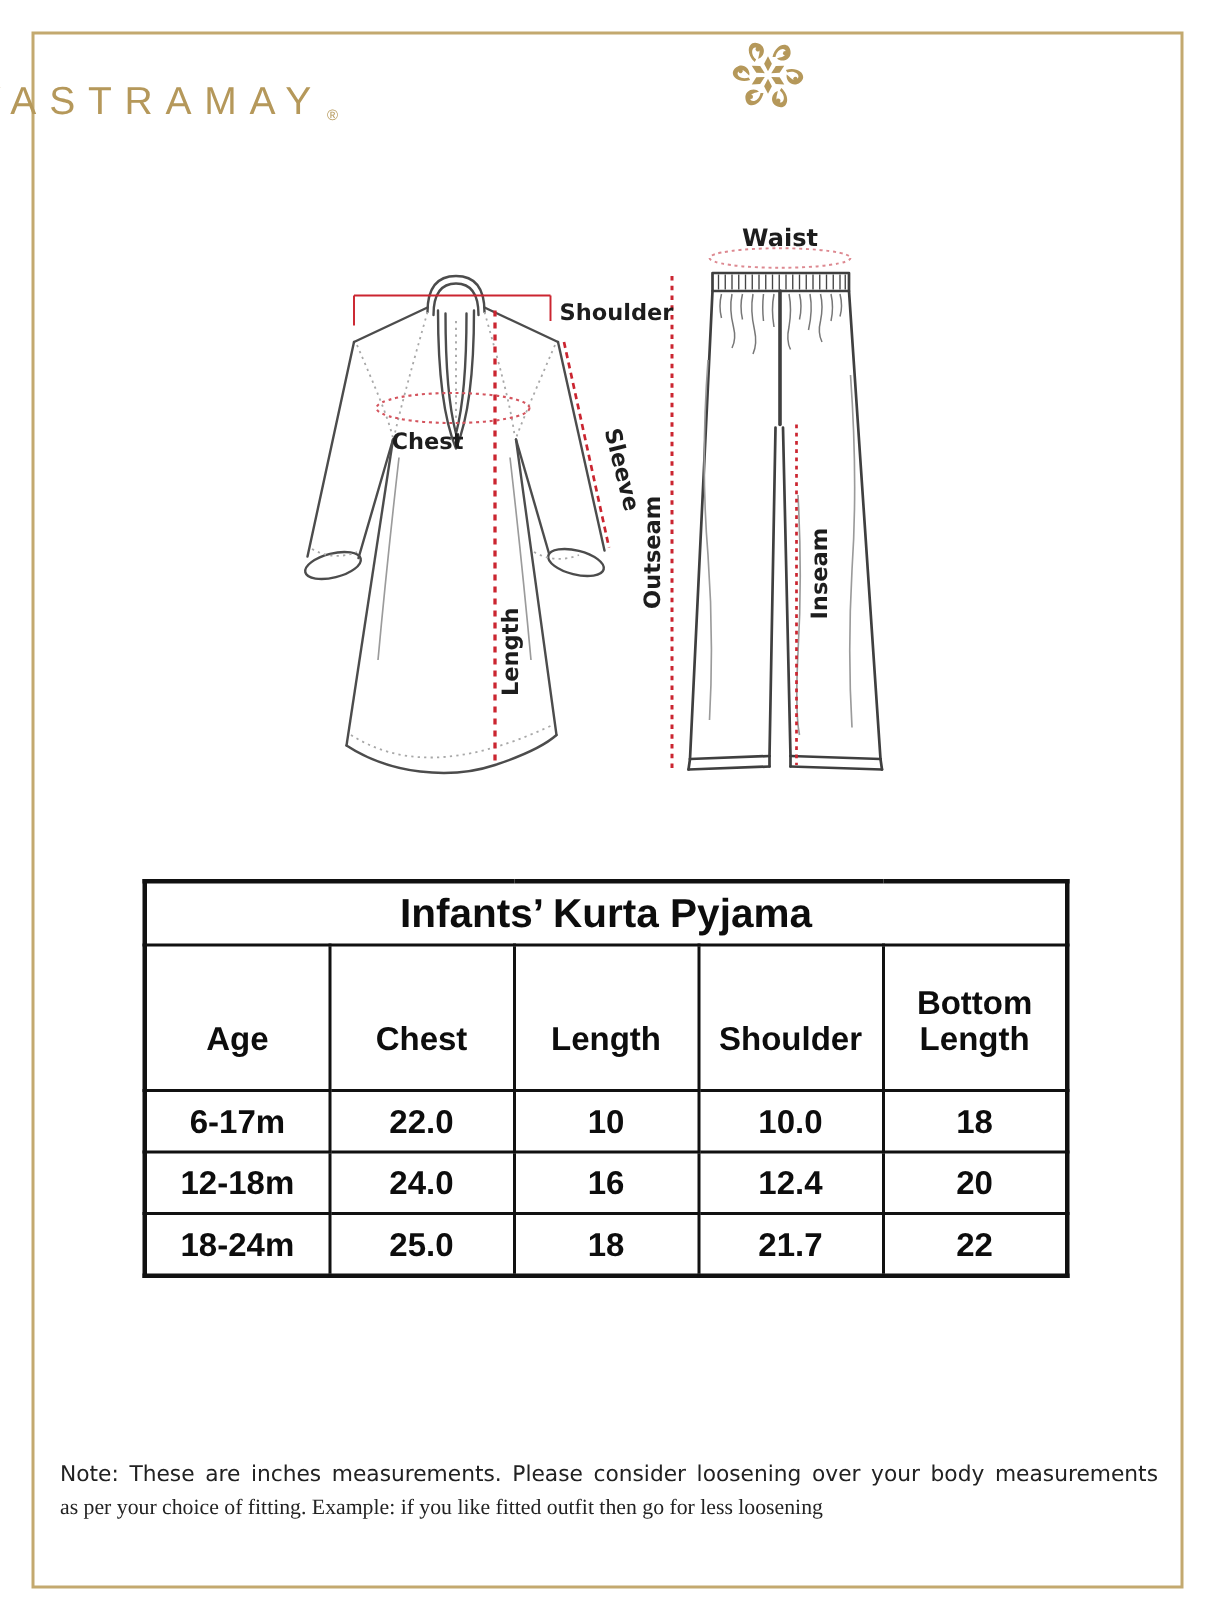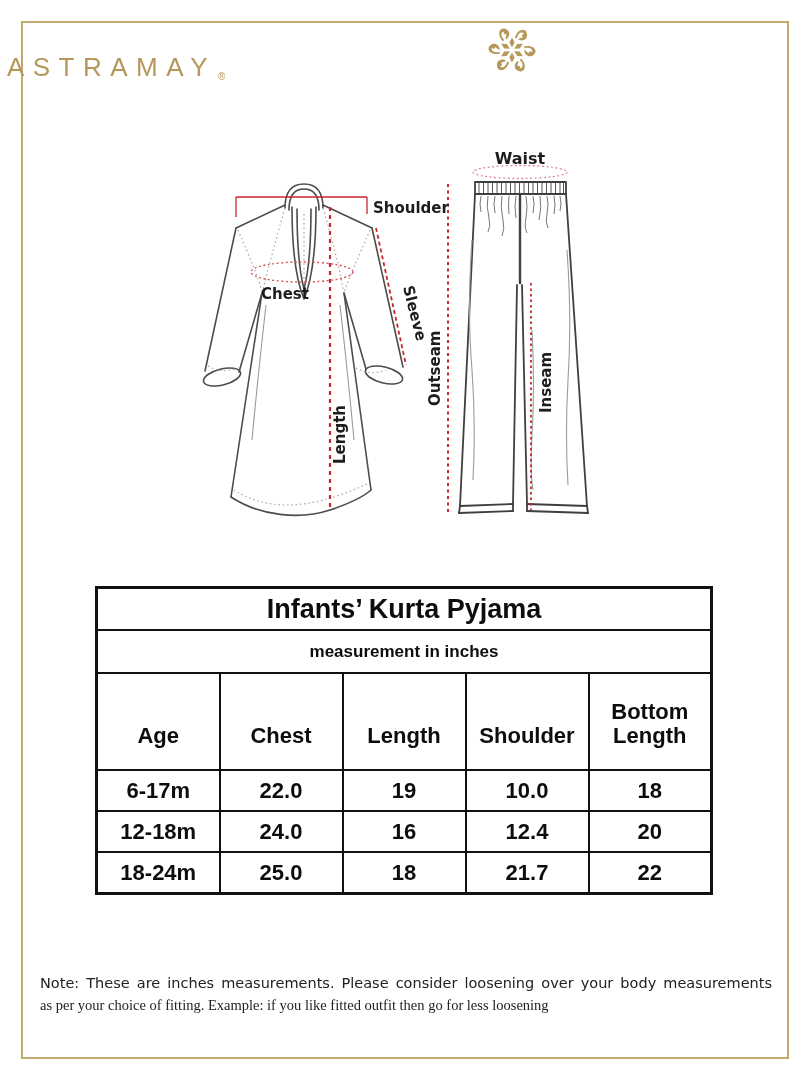--- a/index.html
+++ b/index.html
@@ -180,34 +180,31 @@
       <col style="width:20%">
       <col style="width:20%">
       <col style="width:20%">
       <col style="width:20%">
       <col style="width:20%">
     </colgroup>
   <tbody>
       <tr>
     <td class="t-title" colspan="5">Infants’ Kurta Pyjama</td>
   </tr>
-  <tr>
-    <td class="t-sub" colspan="5">measurement in inches</td>
-  </tr>
   <tr class="t-head">
     <th>Age</th>
     <th>Chest</th>
     <th>Length</th>
     <th>Shoulder</th>
     <th>Bottom Length</th>
   </tr>
   <tr class="t-row">
     <td>6-17m</td>
     <td>22.0</td>
-    <td>19</td>
+    <td>10</td>
     <td>10.0</td>
     <td>18</td>
   </tr>
   <tr class="t-row">
     <td>12-18m</td>
     <td>24.0</td>
     <td>16</td>
     <td>12.4</td>
     <td>20</td>
   </tr>

